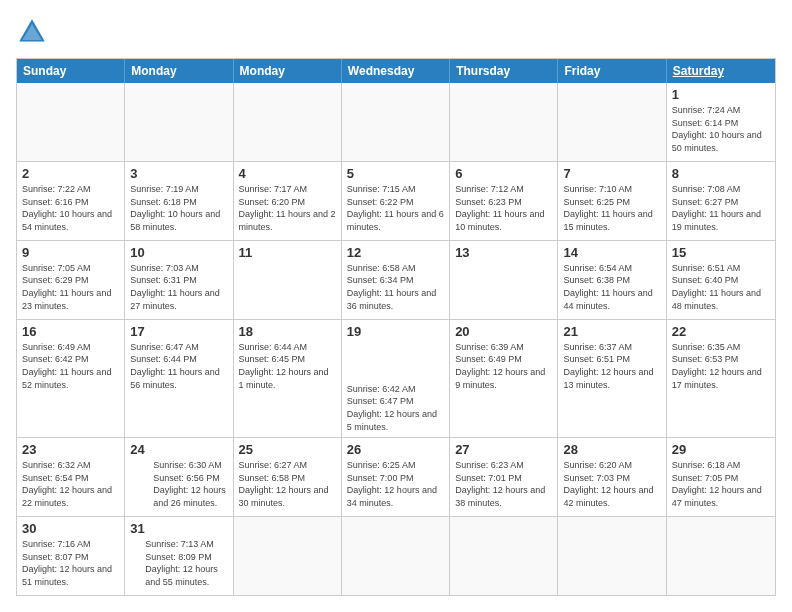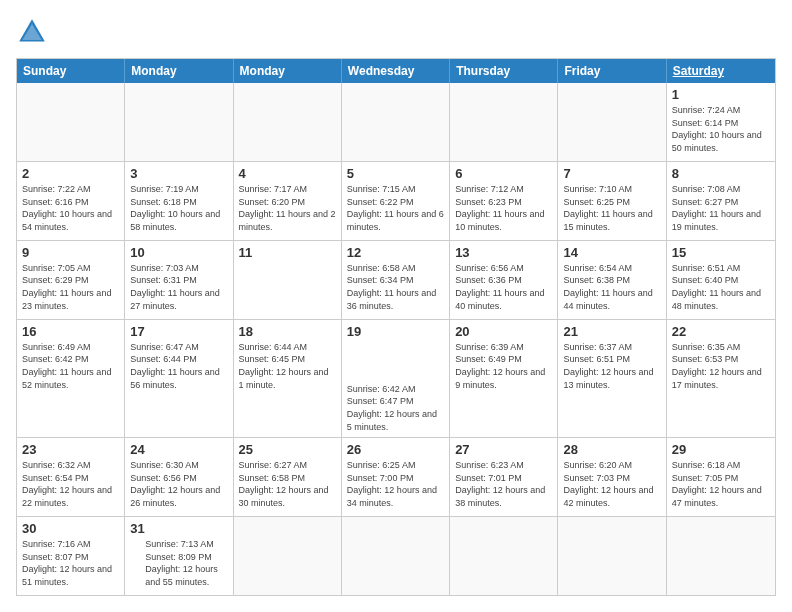--- a/index.html
+++ b/index.html
@@ -223,23 +223,20 @@
             <div class="day-num">11</div>
           </div>
           <div class="cal-cell">
             <div class="day-num">12</div>
             <div class="day-info" style="white-space: pre-line;">Sunrise: 6:58 AM
 Sunset: 6:34 PM
 Daylight: 11 hours and 36 minutes.</div>
           </div>
           <div class="cal-cell">
             <div class="day-num">13</div>
-            <div class="day-info" style="white-space: pre-line;">Sunrise: 6:56 AM
-Sunset: 6:36 PM
-Daylight: 11 hours and 40 minutes.</div>
           </div>
           <div class="cal-cell">
             <div class="day-num">14</div>
             <div class="day-info" style="white-space: pre-line;">Sunrise: 6:54 AM
 Sunset: 6:38 PM
 Daylight: 11 hours and 44 minutes.</div>
           </div>
           <div class="cal-cell">
             <div class="day-num">15</div>
             <div class="day-info" style="white-space: pre-line;">Sunrise: 6:51 AM
@@ -293,21 +290,21 @@
         </div>
         <div class="cal-row">
           <div class="cal-cell">
             <div class="day-num">23</div>
             <div class="day-info" style="white-space: pre-line;">Sunrise: 6:32 AM
 Sunset: 6:54 PM
 Daylight: 12 hours and 22 minutes.</div>
           </div>
           <div class="cal-cell">
             <div class="day-num">24</div>
-            <div class="day-info" style="white-space: pre-line;">Sunrise: 6:30 AM
+            <div class="day-info" style="white-space: pre-line; margin-left: 23px;">Sunrise: 6:30 AM
 Sunset: 6:56 PM
 Daylight: 12 hours and 26 minutes.</div>
           </div>
           <div class="cal-cell">
             <div class="day-num">25</div>
             <div class="day-info" style="white-space: pre-line;">Sunrise: 6:27 AM
 Sunset: 6:58 PM
 Daylight: 12 hours and 30 minutes.</div>
           </div>
           <div class="cal-cell">

